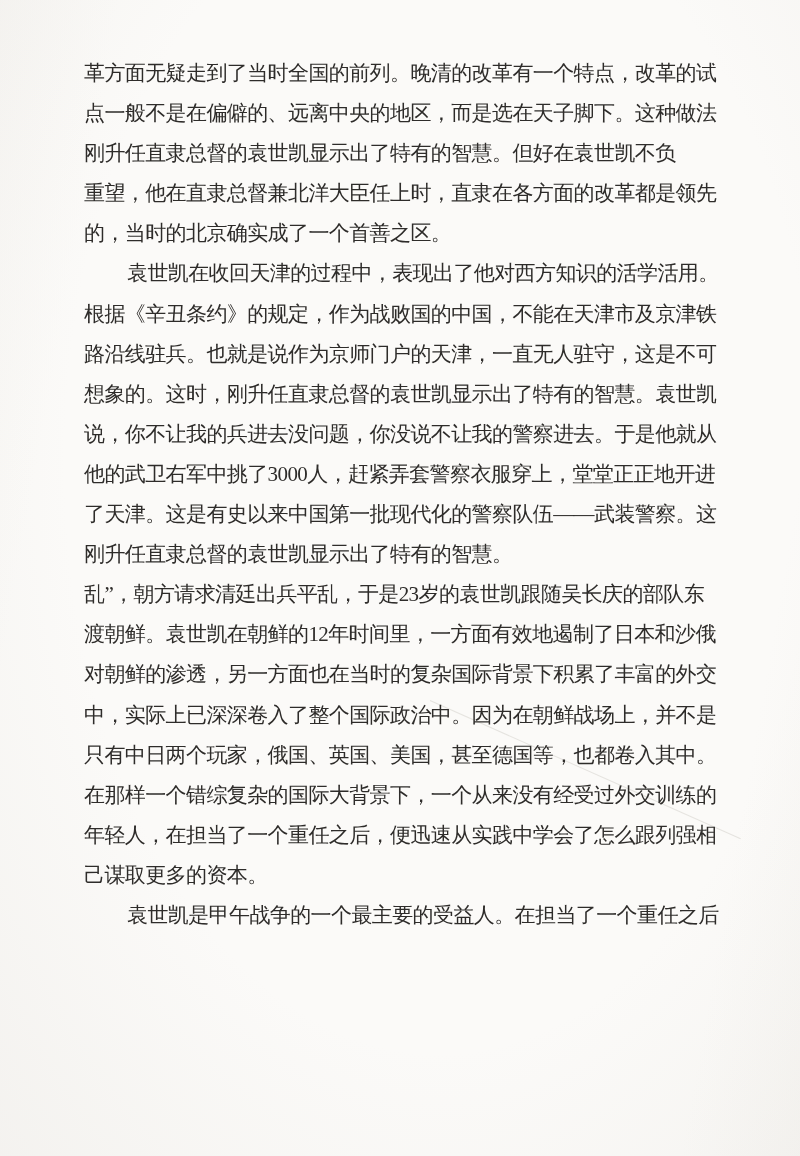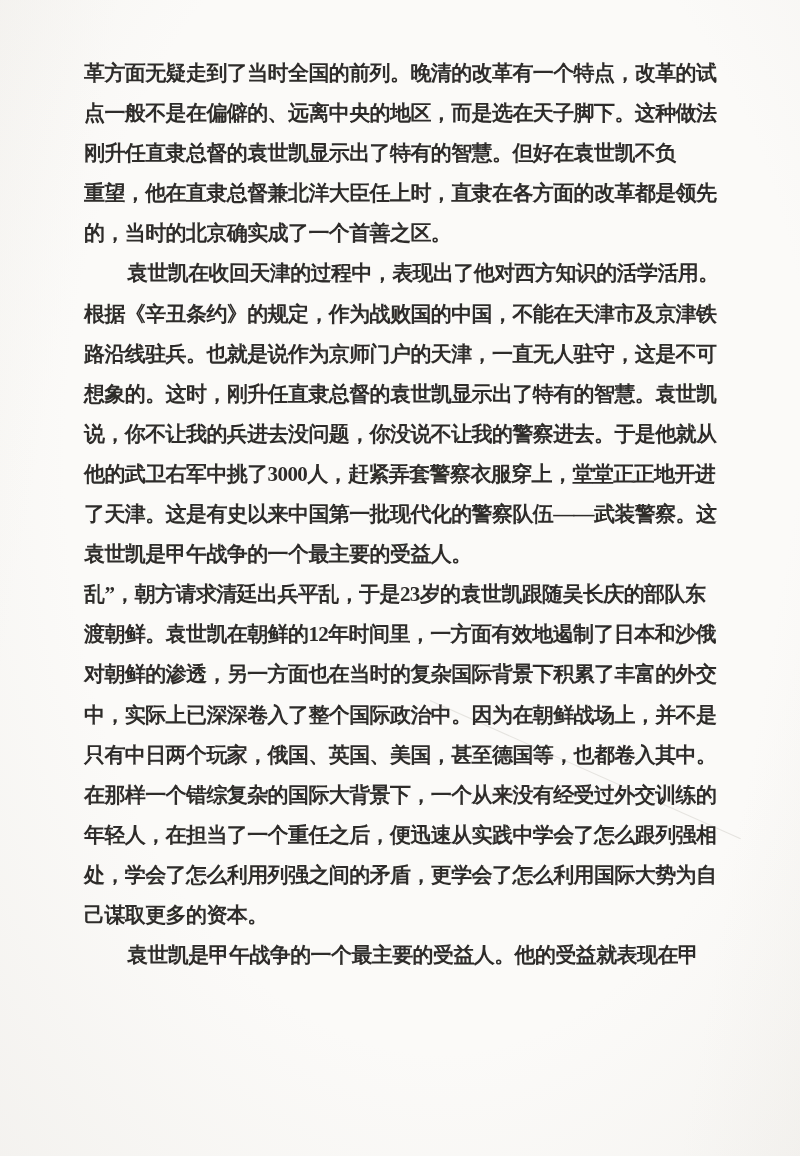--- a/index.html
+++ b/index.html
@@ -42,21 +42,20 @@
     width: 672px;
     color: #2e2c2a;
     font-size: 21px;
     line-height: 40.1px;
     letter-spacing: -0.6px;
     text-rendering: optimizeLegibility;
   }
   .line {
     white-space: nowrap;
     height: 40.1px;
-    font-weight: bold;
   }
   .line.indent {
     text-indent: 43px;
   }
 </style>
 </head>
 <body>
 
 <div class="page">
   <div class="crease"></div>
@@ -66,25 +65,24 @@
       <div class="line">刚升任直隶总督的袁世凯显示出了特有的智慧。但好在袁世凯不负</div>
       <div class="line">重望，他在直隶总督兼北洋大臣任上时，直隶在各方面的改革都是领先</div>
       <div class="line">的，当时的北京确实成了一个首善之区。</div>
       <div class="line indent">袁世凯在收回天津的过程中，表现出了他对西方知识的活学活用。</div>
       <div class="line">根据《辛丑条约》的规定，作为战败国的中国，不能在天津市及京津铁</div>
       <div class="line">路沿线驻兵。也就是说作为京师门户的天津，一直无人驻守，这是不可</div>
       <div class="line">想象的。这时，刚升任直隶总督的袁世凯显示出了特有的智慧。袁世凯</div>
       <div class="line">说，你不让我的兵进去没问题，你没说不让我的警察进去。于是他就从</div>
       <div class="line">他的武卫右军中挑了3000人，赶紧弄套警察衣服穿上，堂堂正正地开进</div>
       <div class="line">了天津。这是有史以来中国第一批现代化的警察队伍——武装警察。这</div>
-      <div class="line">袁世凯是甲午战争的一个最主要的受益人。</div>
+      <div class="line">刚升任直隶总督的袁世凯显示出了特有的智慧。</div>
       <div class="line">乱”，朝方请求清廷出兵平乱，于是23岁的袁世凯跟随吴长庆的部队东</div>
       <div class="line">渡朝鲜。袁世凯在朝鲜的12年时间里，一方面有效地遏制了日本和沙俄</div>
       <div class="line">对朝鲜的渗透，另一方面也在当时的复杂国际背景下积累了丰富的外交</div>
       <div class="line">中，实际上已深深卷入了整个国际政治中。因为在朝鲜战场上，并不是</div>
       <div class="line">只有中日两个玩家，俄国、英国、美国，甚至德国等，也都卷入其中。</div>
       <div class="line">在那样一个错综复杂的国际大背景下，一个从来没有经受过外交训练的</div>
       <div class="line">年轻人，在担当了一个重任之后，便迅速从实践中学会了怎么跟列强相</div>
-      <div class="line">处，学会了怎么利用列强之间的矛盾，更学会了怎么利用国际大势为自</div>
       <div class="line">己谋取更多的资本。</div>
-      <div class="line indent">袁世凯是甲午战争的一个最主要的受益人。他的受益就表现在甲</div>
+      <div class="line indent">袁世凯是甲午战争的一个最主要的受益人。在担当了一个重任之后</div>
     </div>
 </div>
 
 </body></html>

